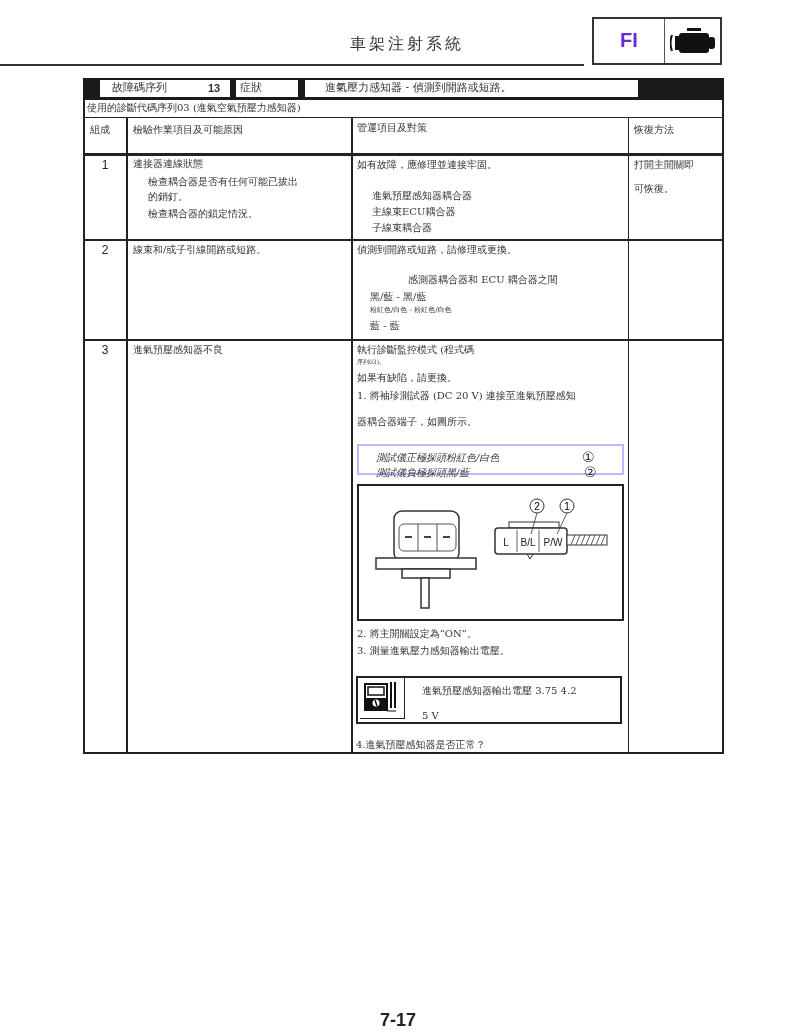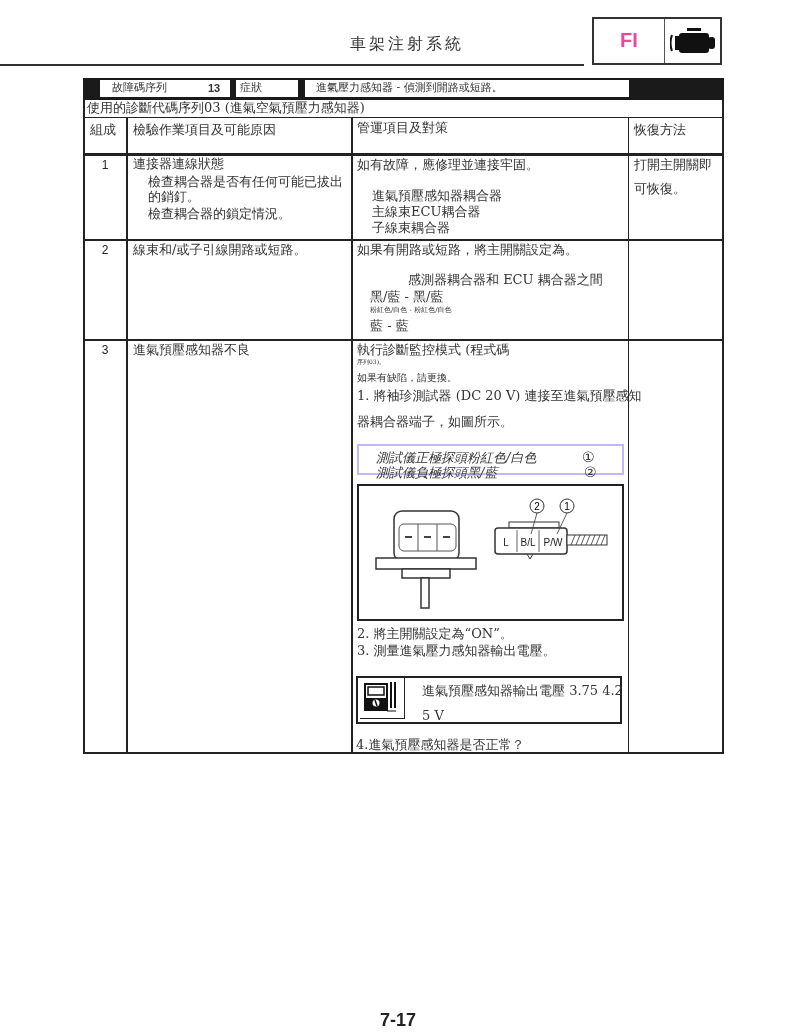--- a/index.html
+++ b/index.html
@@ -4,29 +4,29 @@
 <style>
   html, body { margin:0; padding:0; background:#fff; }
   body { width:799px; height:1036px; position:relative; overflow:hidden;
          font-family:"DejaVu Serif", serif; color:#222; }
   .abs { position:absolute; }
   .hdr-title { left:350px; top:34px; font-size:16px; letter-spacing:3px; color:#333; }
   .hdr-line { left:0; top:64px; width:584px; height:2px; background:#333; }
   .fi-box { left:592px; top:17px; width:130px; height:48px; border:2px solid #333; box-sizing:border-box; }
   .fi-div { position:absolute; left:70px; top:0; width:1px; height:100%; background:#555; }
   .fi-text { position:absolute; left:0; width:70px; top:10px; text-align:center;
-             font-family:"Liberation Sans", sans-serif; font-weight:bold; font-size:20px; color:#ec4899; }
+             font-family:"Liberation Sans", sans-serif; font-weight:bold; font-size:20px; color:#6d28d9; }
   .fi-icon { position:absolute; left:76px; top:8px; }
 
   .tbl { left:83px; top:78px; width:641px; height:676px; border:2px solid #222; box-sizing:border-box; }
   .blackrow { left:83px; top:78px; width:641px; height:22px; background:#1a1a1a; }
   .wbox { position:absolute; background:#fff; font-size:11px; line-height:16px; top:80px; height:17px; color:#333; }
   .line-h { position:absolute; background:#222; }
   .line-v { position:absolute; background:#222; }
-  .txt { position:absolute; font-size:13px; line-height:16px; color:#333; white-space:nowrap; }
+  .txt { position:absolute; font-size:10px; line-height:16px; color:#333; white-space:nowrap; }
   .num { position:absolute; font-family:"Liberation Sans", sans-serif; font-size:12px; color:#222; width:44px; text-align:center; }
   .small { font-size:6px; line-height:8px; }
   .box-legend { position:absolute; left:357px; top:444px; width:267px; height:31px; border:2px solid #c4b5fd; box-sizing:border-box;font-style:italic; }
   .box-diagram { position:absolute; left:357px; top:484px; width:267px; height:137px; border:2px solid #222; box-sizing:border-box; }
   .box-meter { position:absolute; left:356px; top:676px; width:266px; height:48px; border:2px solid #222; box-sizing:border-box; }
   .circ { font-family:"DejaVu Sans", sans-serif; font-size:14px; }
   .pagenum { left:380px; top:1010px; font-family:"Liberation Sans", sans-serif; font-weight:bold; font-size:18px; color:#222; }
 </style>
 </head>
 <body>
@@ -44,21 +44,21 @@
     <path d="M2 8 Q-1 16 2 24" stroke="#111" stroke-width="2" fill="none"></path>
   </svg>
 </div>
 
 <div class="abs tbl"></div>
 <div class="abs blackrow"></div>
 
 <div class="wbox" style="left:100px;width:90px;padding-left:12px;">故障碼序列</div>
 <div class="wbox" style="left:198px;width:32px;text-align:center;font-family:'Liberation Sans',sans-serif;font-weight:bold;">13</div>
 <div class="wbox" style="left:236px;width:58px;padding-left:4px;">症狀</div>
-<div class="wbox" style="left:305px;width:313px;padding-left:11px;">進氣壓力感知器 - 偵測到開路或短路。</div>
+<div class="wbox" style="left:305px;width:313px;padding-left:20px;">進氣壓力感知器 - 偵測到開路或短路。</div>
 
 <div class="txt" style="left:87px;top:100px;">使用的診斷代碼序列03 (進氣空氣預壓力感知器)</div>
 
 <div class="line-h" style="left:83px;top:117px;width:641px;height:1px;"></div>
 <div class="line-h" style="left:83px;top:153px;width:641px;height:3px;"></div>
 <div class="line-h" style="left:83px;top:239px;width:641px;height:2px;"></div>
 <div class="line-h" style="left:83px;top:339px;width:641px;height:2px;"></div>
 
 <div class="line-v" style="left:126px;top:118px;width:2px;height:636px;"></div>
 <div class="line-v" style="left:351px;top:118px;width:2px;height:636px;"></div>
@@ -76,21 +76,21 @@
 <div class="txt" style="left:148px;top:206px;">檢查耦合器的鎖定情況。</div>
 <div class="txt" style="left:357px;top:157px;">如有故障，應修理並連接牢固。</div>
 <div class="txt" style="left:372px;top:188px;">進氣預壓感知器耦合器</div>
 <div class="txt" style="left:372px;top:204px;text-align:right;">主線束ECU耦合器</div>
 <div class="txt" style="left:372px;top:220px;">子線束耦合器</div>
 <div class="txt" style="left:634px;top:157px;">打開主開關即</div>
 <div class="txt" style="left:634px;top:181px;">可恢復。</div>
 
 <div class="num" style="left:83px;top:243px;">2</div>
 <div class="txt" style="left:133px;top:242px;">線束和/或子引線開路或短路。</div>
-<div class="txt" style="left:357px;top:242px;">如果有開路或短路，將主開關設定為。</div>
+<div class="txt" style="left:357px;top:242px;">偵測到開路或短路，請修理或更換。</div>
 <div class="txt" style="left:366px;top:272px;margin-left:42px;">感測器耦合器和 ECU 耦合器之間</div>
 <div class="txt" style="left:370px;top:289px;">黑/藍 - 黑/藍</div>
 <div class="txt" style="left:370px;top:305px;font-size:7px;line-height:10px;">粉紅色/白色 - 粉紅色/白色</div>
 <div class="txt" style="left:370px;top:318px;">藍 - 藍</div>
 
 <div class="num" style="left:83px;top:343px;">3</div>
 <div class="txt" style="left:133px;top:342px;">進氣預壓感知器不良</div>
 <div class="txt" style="left:357px;top:342px;">執行診斷監控模式 (程式碼</div>
 <div class="txt small" style="left:357px;top:358px;">序列03)。</div>
 <div class="txt" style="left:357px;top:370px;font-size:10px;">如果有缺陷，請更換。</div>

